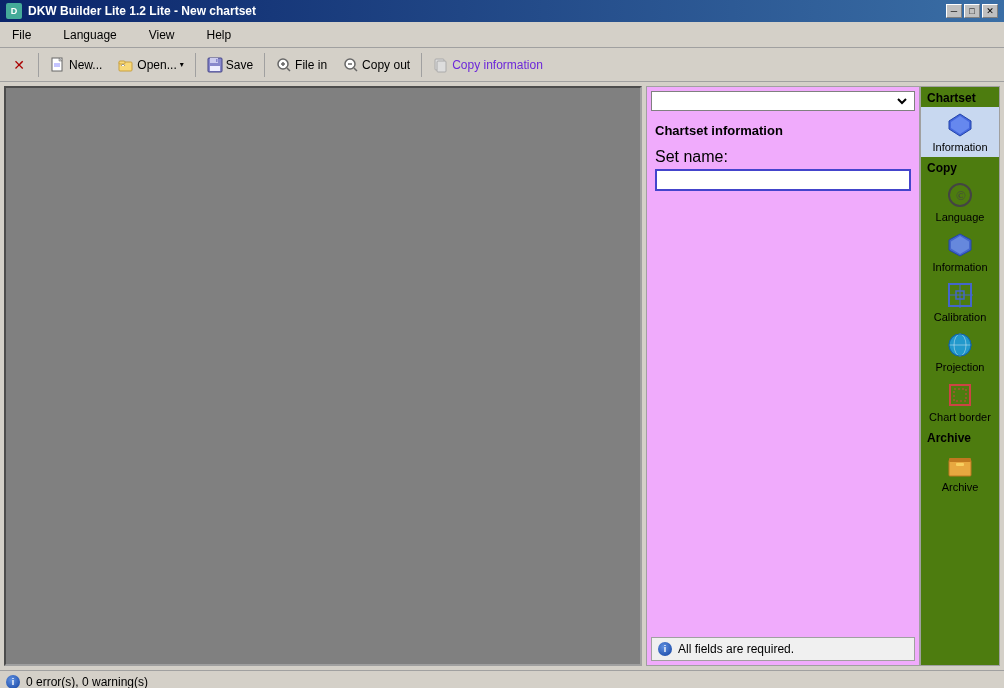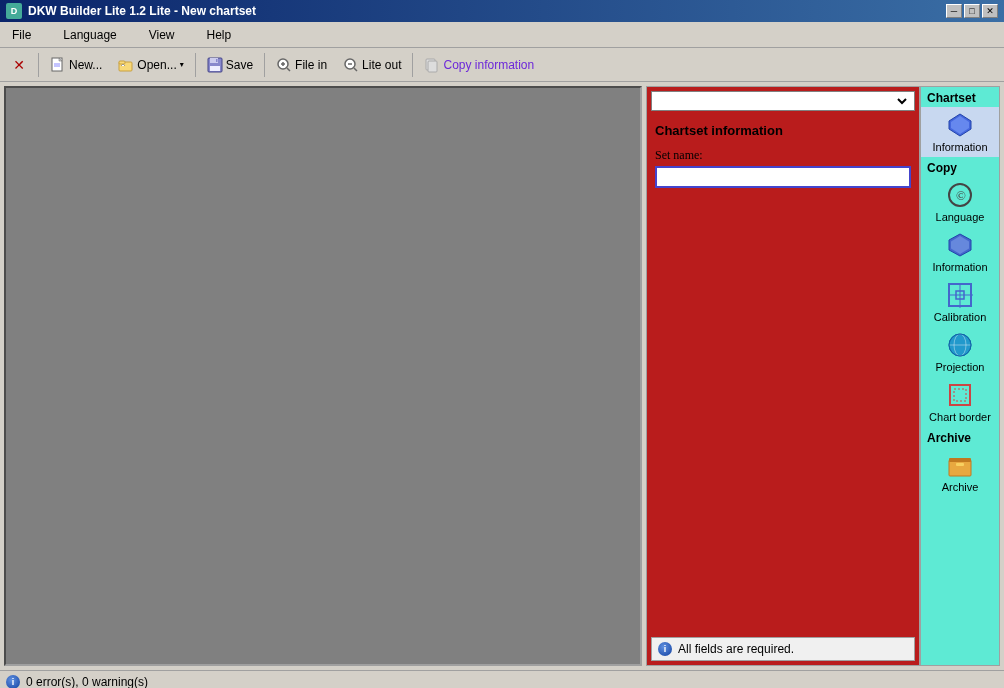--- a/index.html
+++ b/index.html
@@ -111,21 +111,21 @@
       display: flex;
       flex: 1;
       flex-direction: row;
     }
 
     
     #content-panel {
       flex: 1;
       display: flex;
       flex-direction: column;
-      background: #b91c1c;
+      background: #f0abfc;
       border: 1px solid #a0a0a0;
       margin: 4px 0 4px 0;
     }
 
     
     #content-dropdown {
       margin: 4px;
       border: 1px solid #808080;
       background: white;
       height: 20px;
@@ -144,23 +144,22 @@
     }
     #chartset-title {
       font-weight: bold;
       font-size: 13px;
       margin-bottom: 10px;
     }
     .field-row {
       margin-bottom: 8px;
     }
     .field-label {
-      font-size: 12px;
+      font-size: 16px;
       margin-bottom: 3px;
-      font-family: Liberation Serif, serif;
     }
     .field-input {
       width: 100%;
       height: 22px;
       border: 2px solid #4444cc;
       padding: 0 3px;
       font-size: 12px;
       background: white;
     }
 
@@ -180,21 +179,21 @@
       width: 14px; height: 14px;
       border-radius: 50%;
       background: radial-gradient(circle at 40% 35%, #6090e0, #1040a0);
       display: flex; align-items: center; justify-content: center;
       font-size: 9px; color: white; font-weight: bold; flex-shrink: 0;
     }
 
     
     #side-nav {
       width: 80px;
-      background: #5eead4;
+      background: #4d7c0f;
       border: 1px solid #a0a0a0;
       margin: 4px 4px 4px 0;
       display: flex;
       flex-direction: column;
       overflow-y: auto;
     }
     .nav-section-label {
       font-weight: bold;
       font-size: 12px;
       padding: 4px 6px 2px;
@@ -312,21 +311,21 @@
     <span>File in</span>
   </div>
   <div class="toolbar-btn">
     <div class="toolbar-icon">
       <svg width="16" height="16" viewBox="0 0 16 16">
         <circle cx="7" cy="7" r="5" fill="white" stroke="#666" stroke-width="1.5"></circle>
         <line x1="5" y1="7" x2="9" y2="7" stroke="#666" stroke-width="1.5"></line>
         <line x1="11" y1="11" x2="14" y2="14" stroke="#666" stroke-width="1.5"></line>
       </svg>
     </div>
-    <span>Lite out</span>
+    <span>Copy out</span>
   </div>
   <div class="toolbar-separator"></div>
   <div class="toolbar-btn disabled">
     <div class="toolbar-icon">
       <svg width="16" height="16" viewBox="0 0 16 16">
         <rect x="2" y="2" width="9" height="11" rx="1" fill="#ddd" stroke="#aaa" stroke-width="1"></rect>
         <rect x="4" y="4" width="9" height="11" rx="1" fill="#ddd" stroke="#aaa" stroke-width="1"></rect>
       </svg>
     </div>
     <span>Copy information</span>

